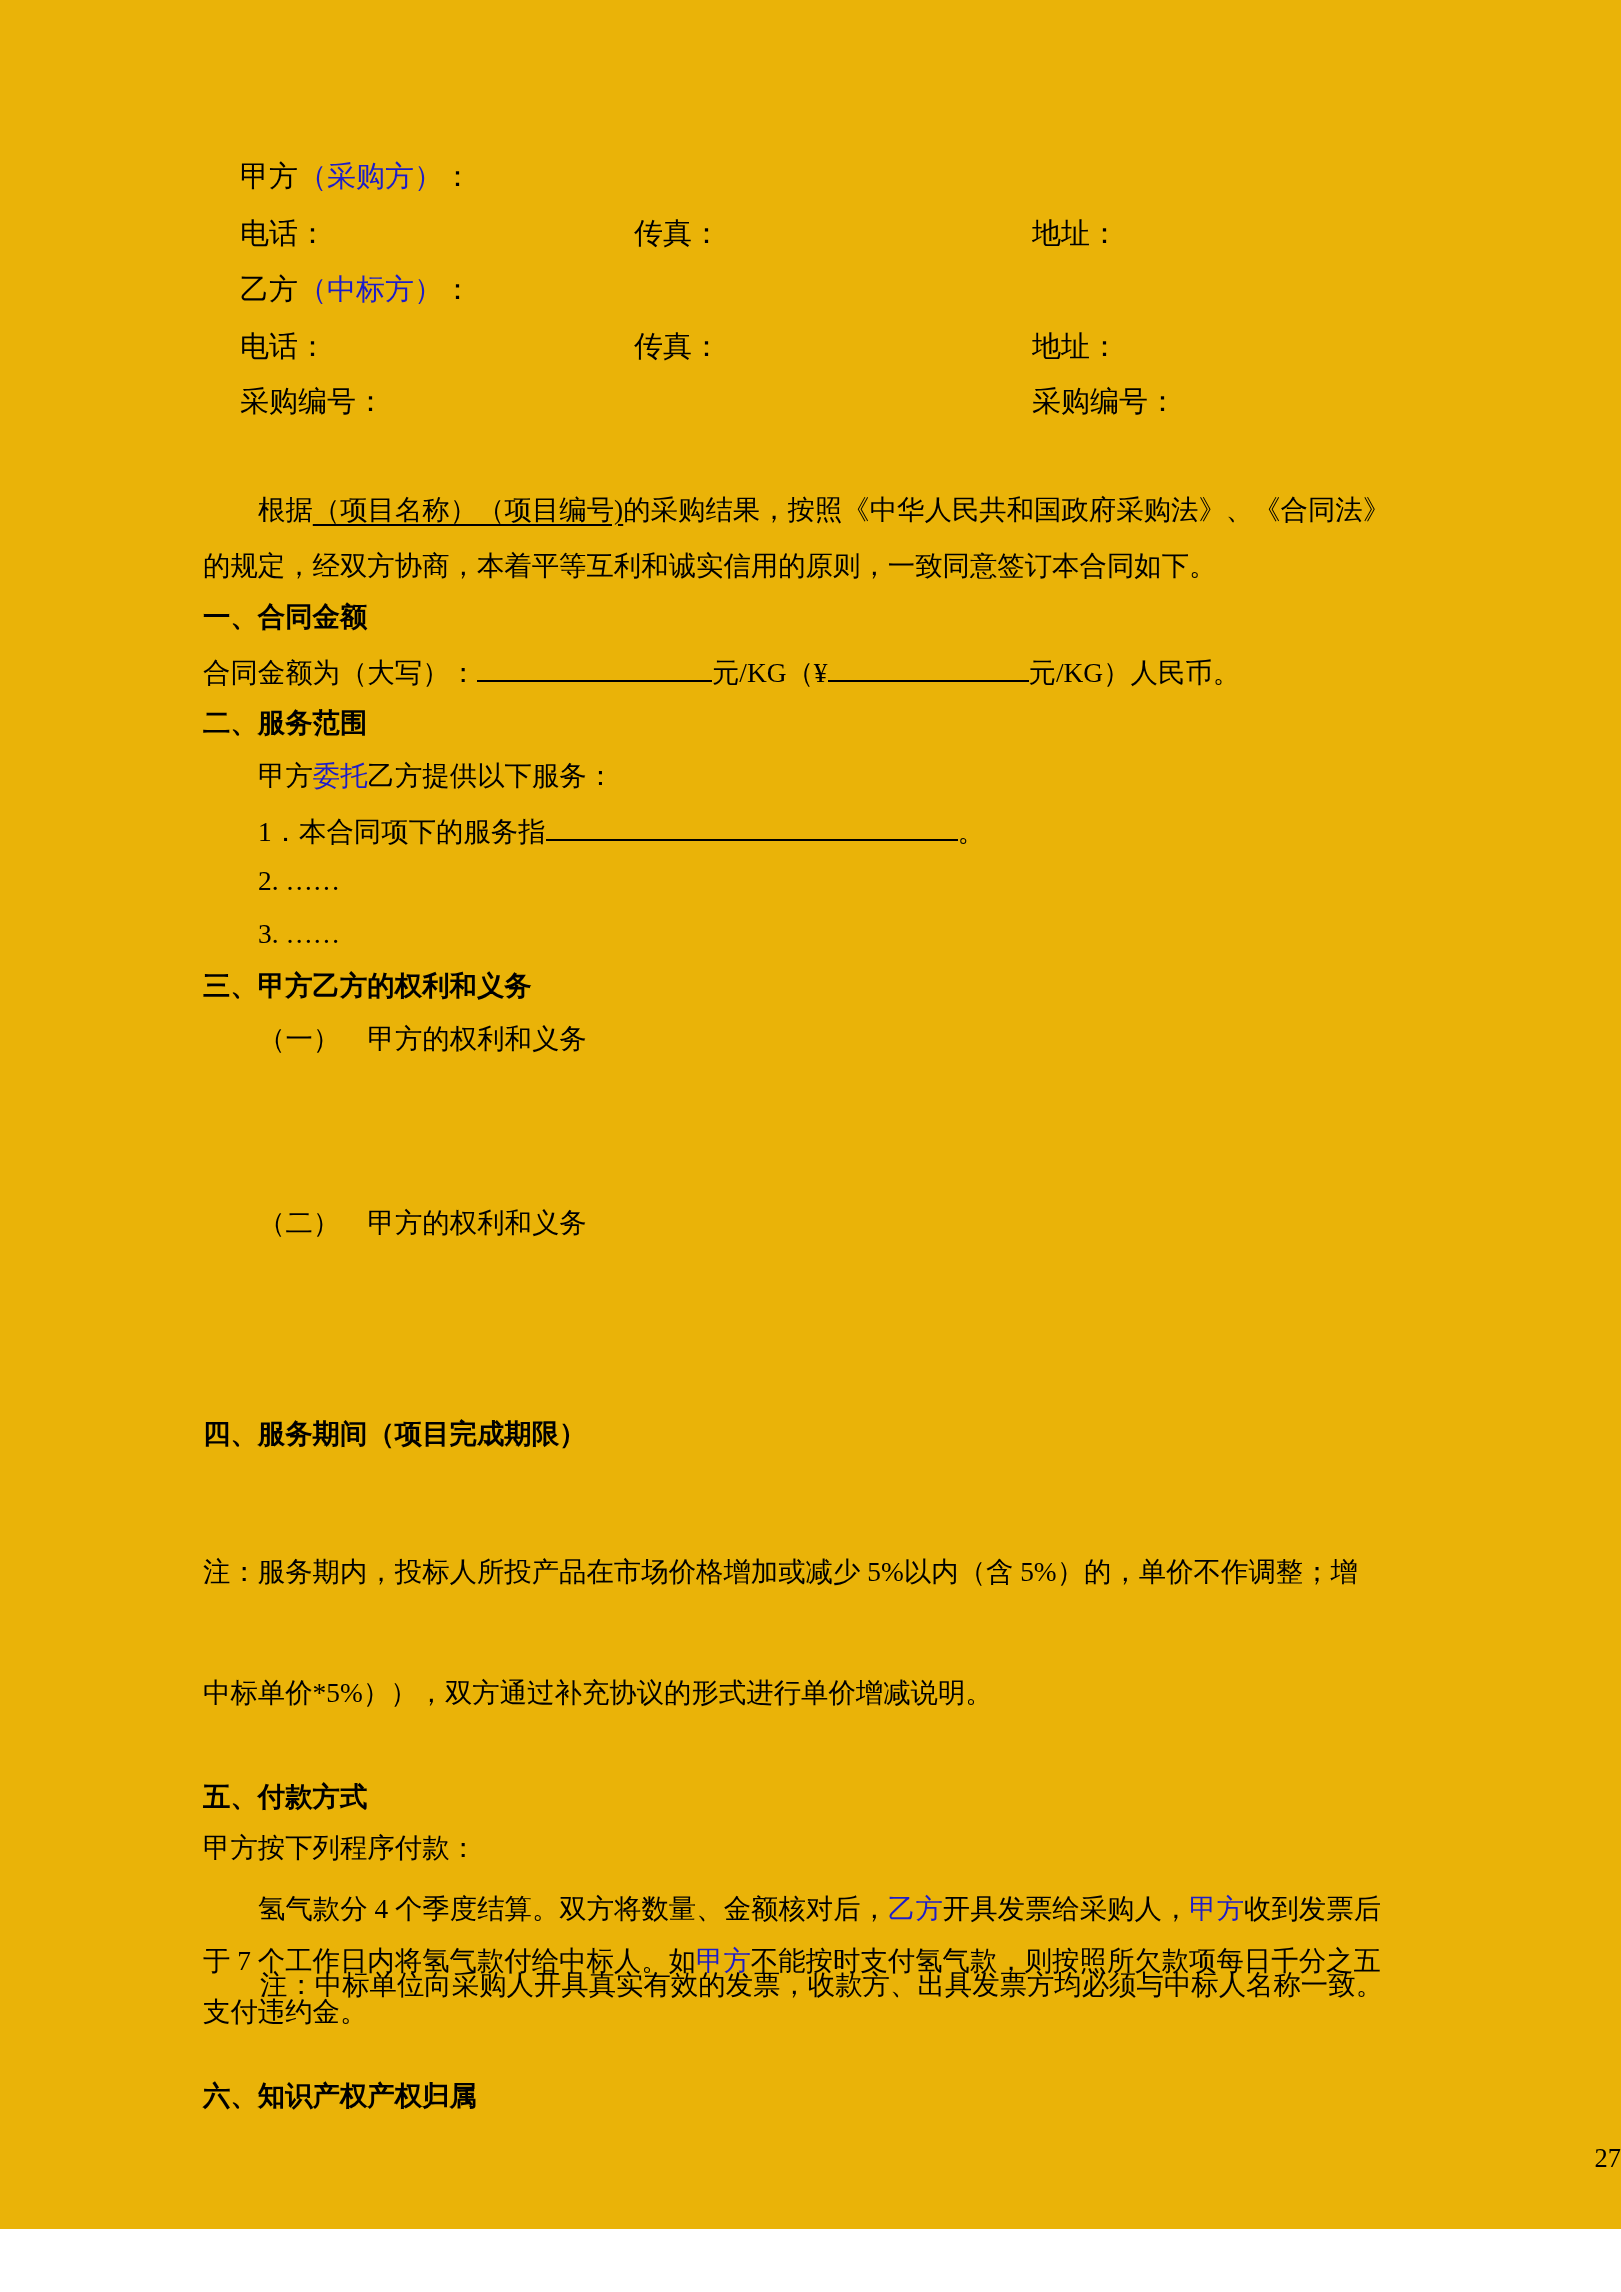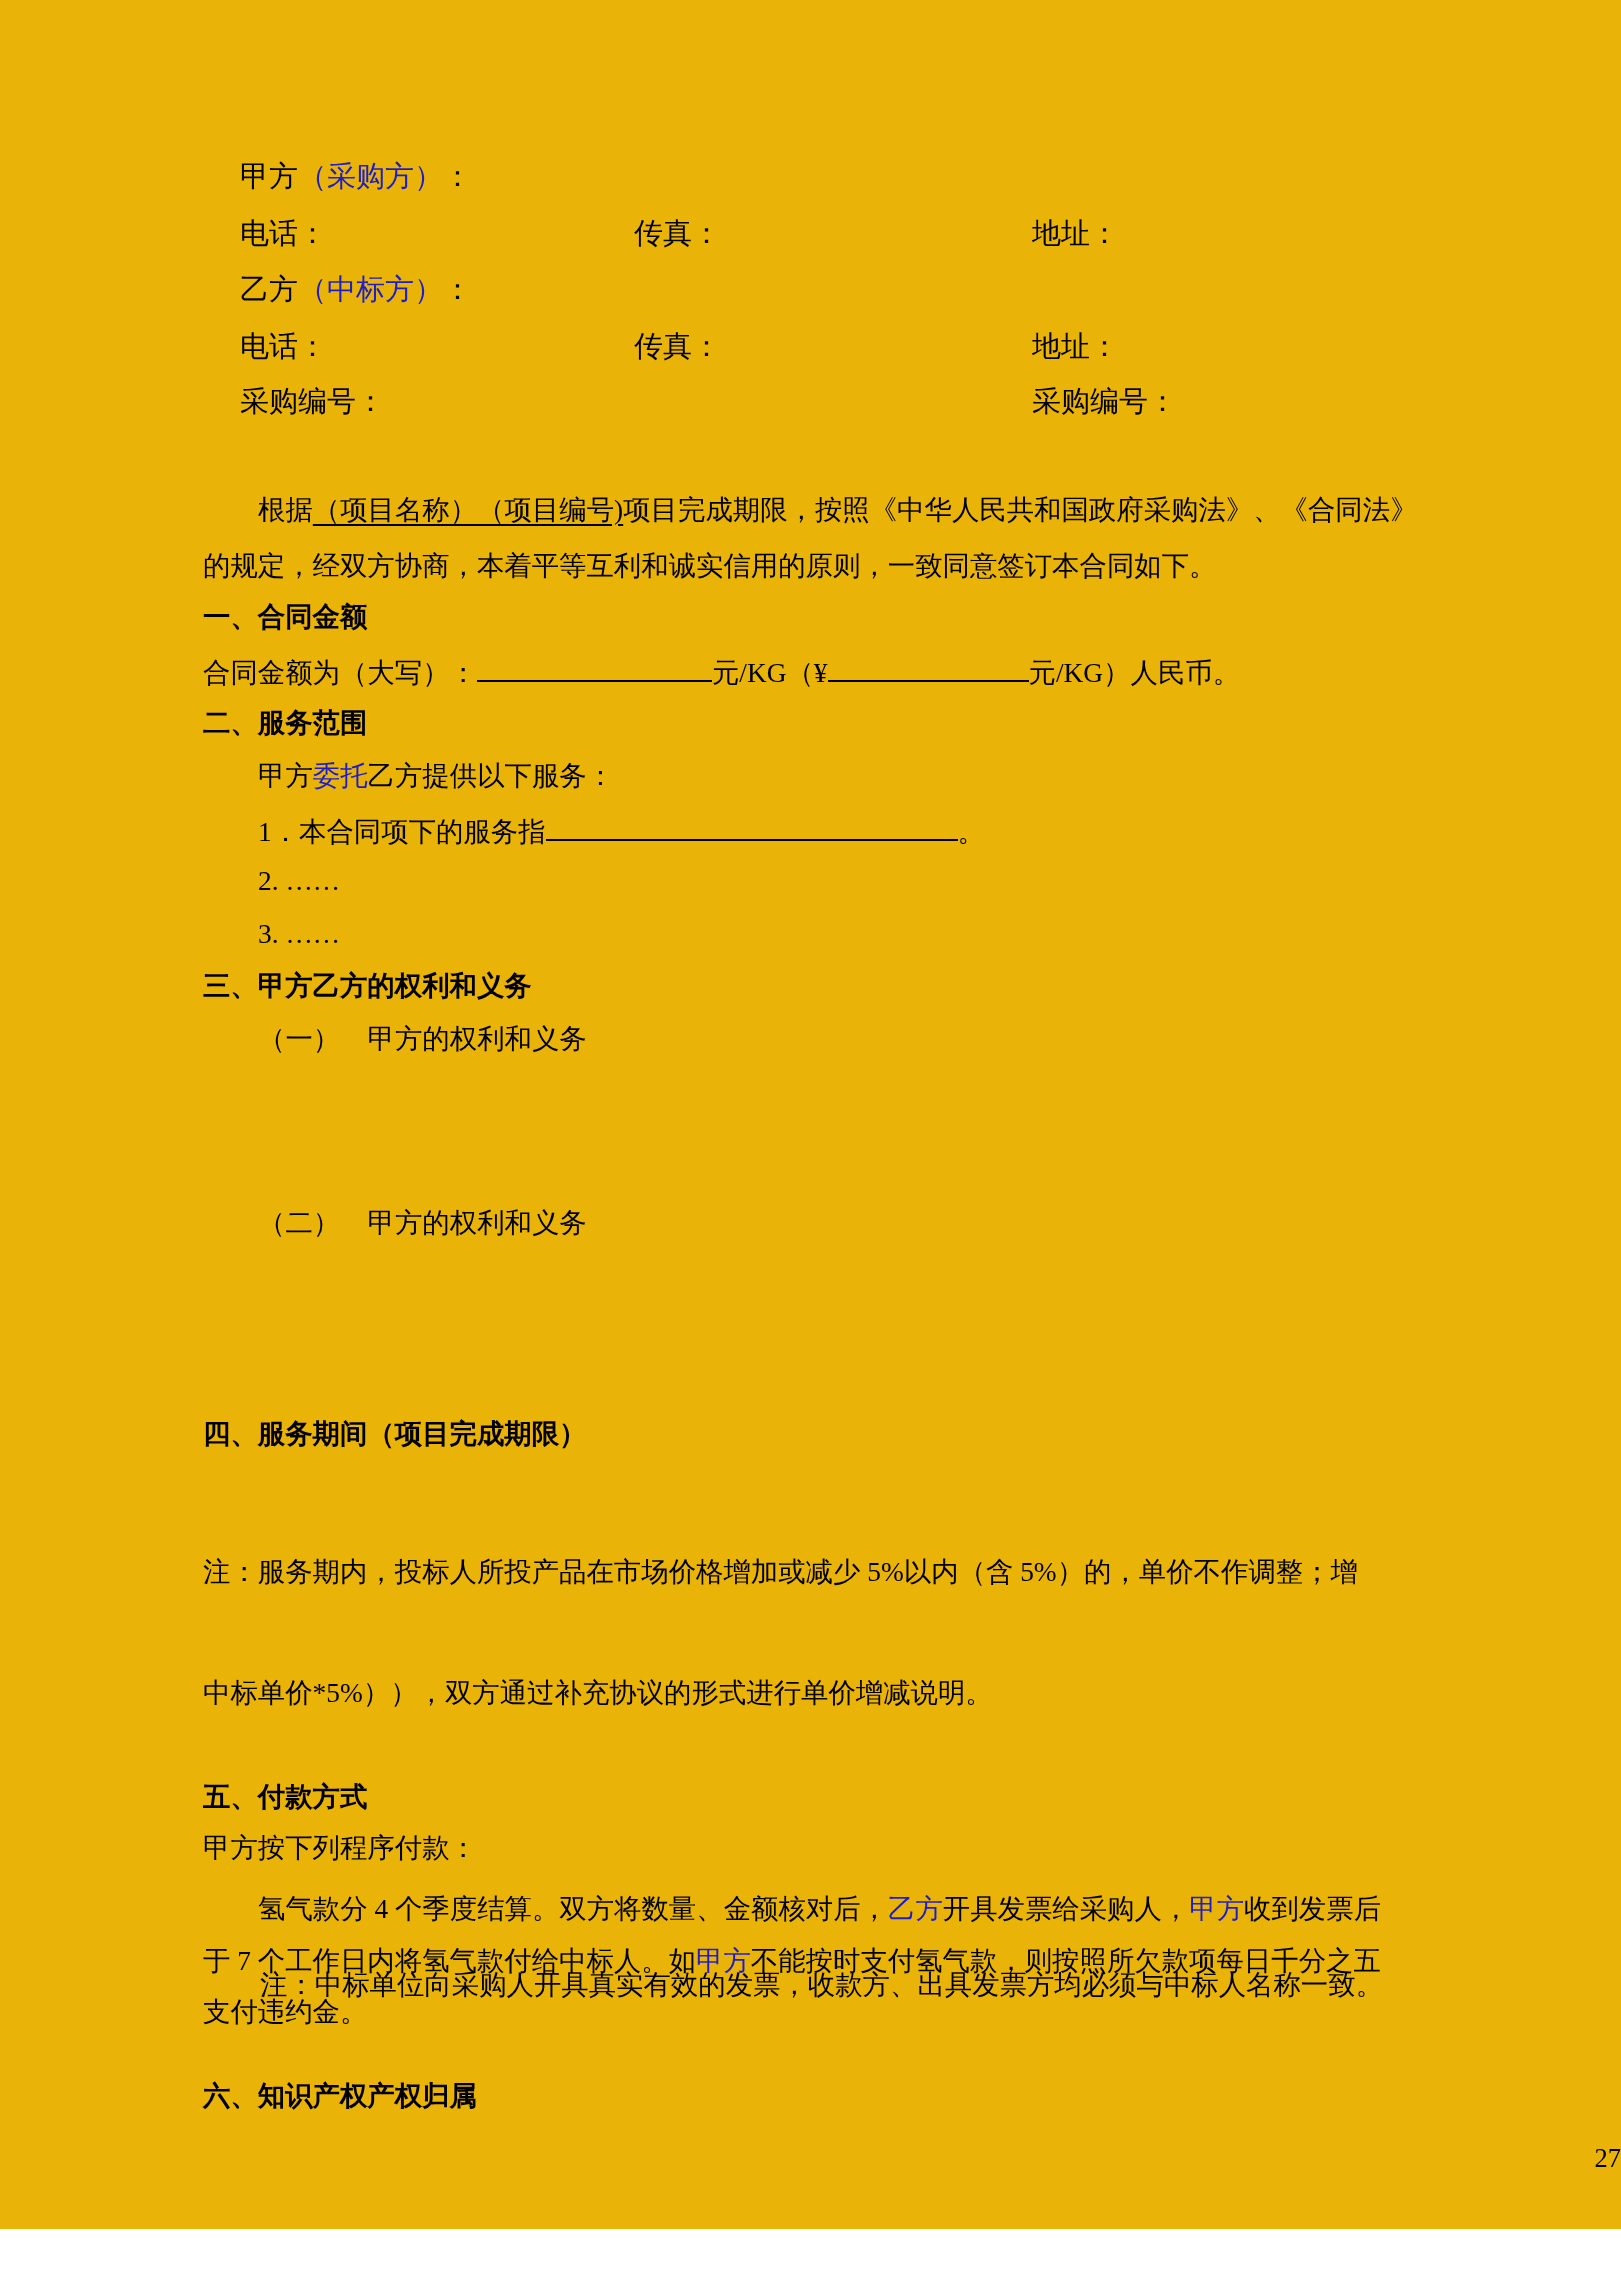--- a/index.html
+++ b/index.html
@@ -68,21 +68,21 @@
     <span class="col c2">传真：</span>
     <span class="col c3">地址：</span>
   </div>
 
   <div class="line hdr" style="top:384px; left:0; width:100%;">
     <span class="col c1">采购编号：</span>
     <span class="col c3">采购编号：</span>
   </div>
 
   <div class="line" style="top:493px; left:258px;">
-    <span>根据</span><span class="u">（项目名称）（项目编号)</span><span>项目完成期限，按照《中华人民共和国政府采购法》、《合同法》</span>
+    <span>根据</span><span class="u">（项目名称）（项目编号)</span><span>的采购结果，按照《中华人民共和国政府采购法》、《合同法》</span>
   </div>
   <div class="line" style="top:549px; left:203px;">的规定，经双方协商，本着平等互利和诚实信用的原则，一致同意签订本合同如下。</div>
 
   <div class="line bold" style="top:600px; left:203px;">一、合同金额</div>
   <div class="line" style="top:653px; left:203px;">
     <span>合同金额为（大写）：</span><span class="blank w-amount1"></span><span>元/KG（¥</span><span class="blank w-amount2"></span><span>元/KG）人民币。</span>
   </div>
 
   <div class="line bold" style="top:706px; left:203px;">二、服务范围</div>
   <div class="line" style="top:759px; left:258px;">

